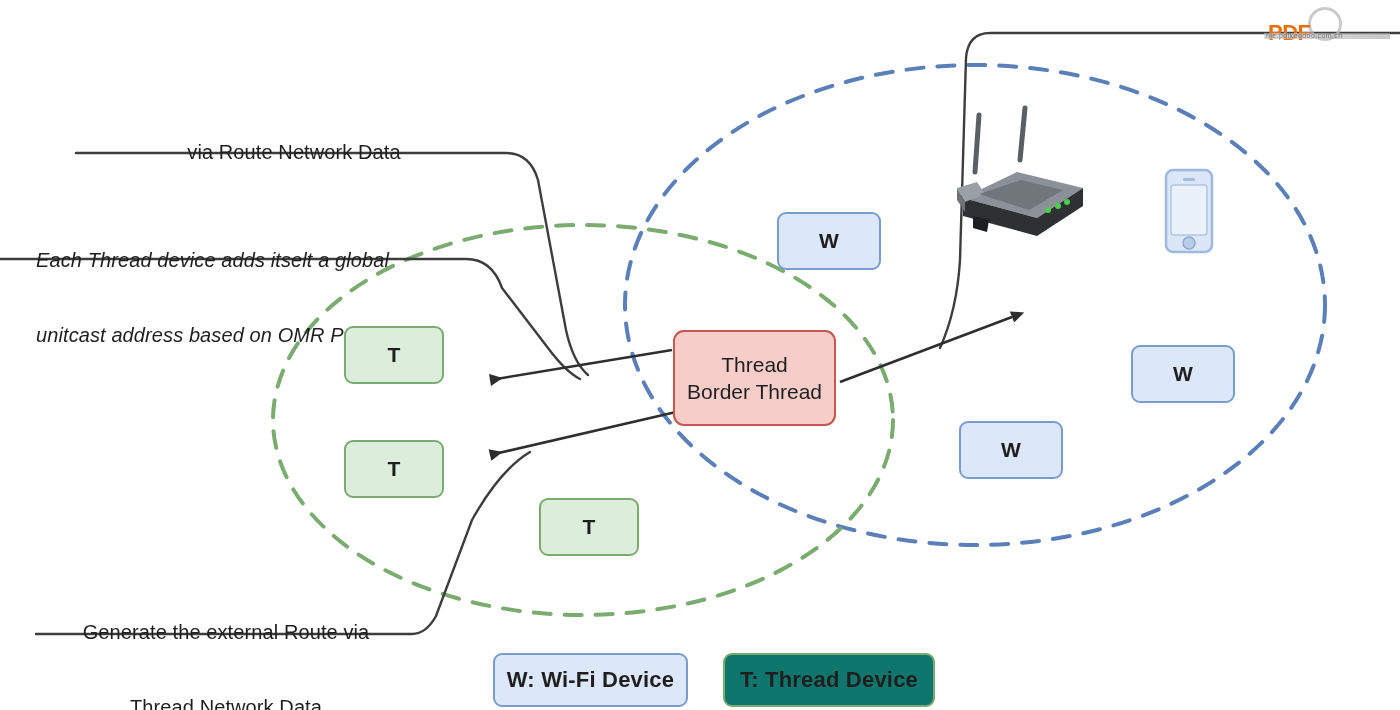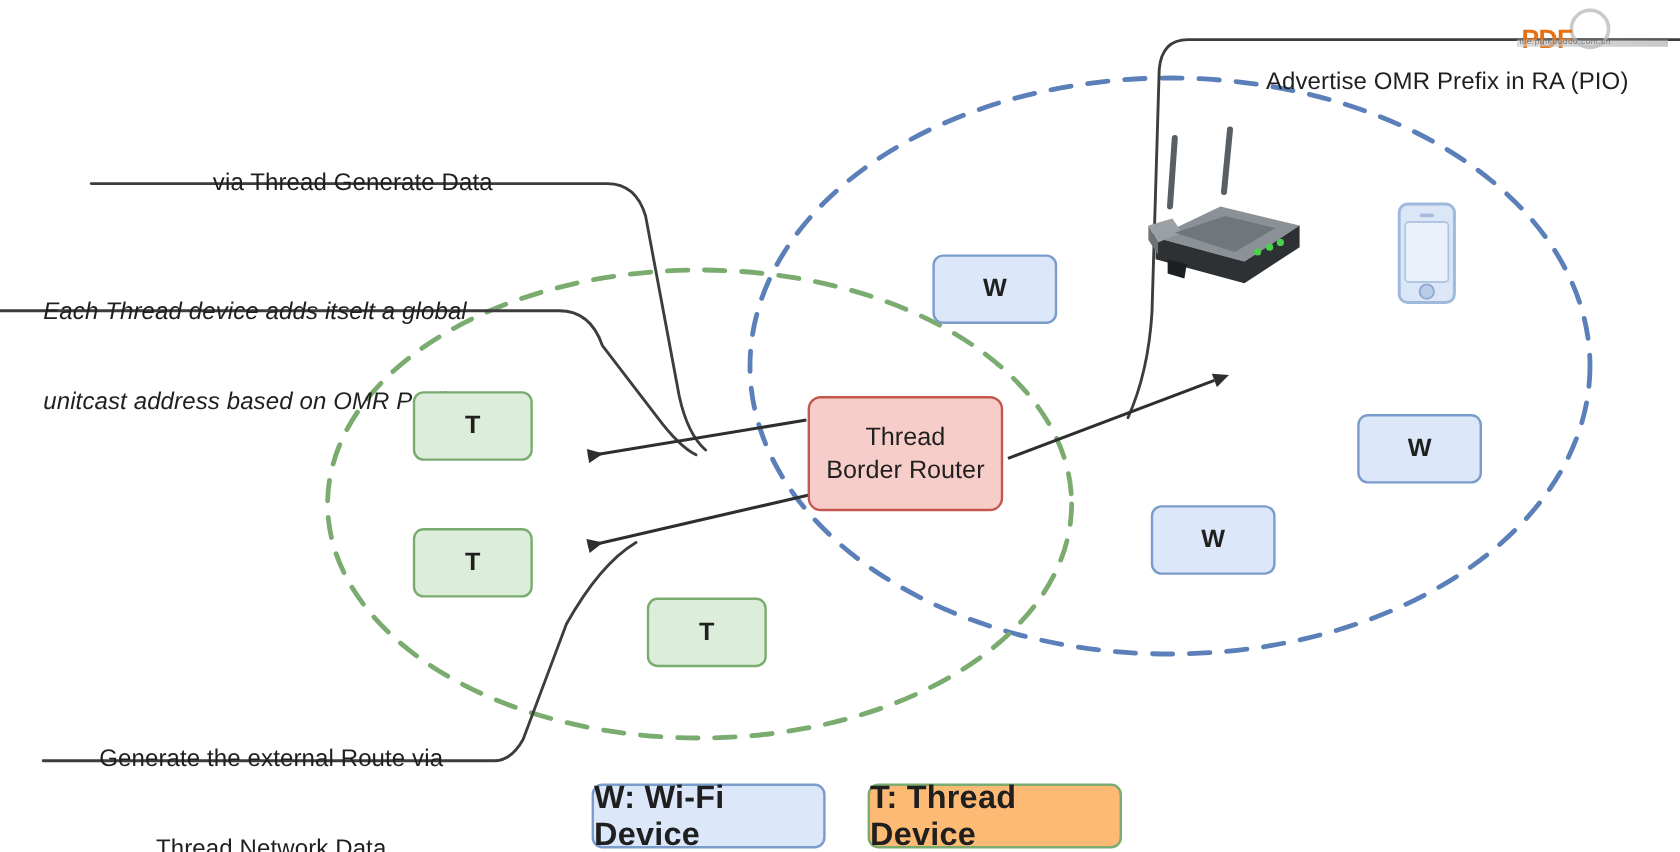--- a/index.html
+++ b/index.html
@@ -72,31 +72,31 @@
   .node.tbr span { display: block; }
 
   
   .legend-item {
     position: absolute;
     box-sizing: border-box;
     display: flex;
     align-items: center;
     justify-content: center;
     border-radius: 9px;
-    font-size: 27px;
+    font-size: 22px;
     font-weight: 700;
     color: #1f1f1f;
     letter-spacing: 0.2px;
   }
   .legend-item.wifi {
     background: #dce8fa;
     border: 2px solid #7a9ccb;
   }
   .legend-item.thread {
-    background: #fdba74;
+    background: #0f766e;
     border: 2px solid #7aab6f;
   }
 
   
   #watermark {
     position: absolute;
     left: 1262px;
     top: 2px;
     width: 132px;
     height: 38px;
@@ -195,26 +195,23 @@
     </g>
 
     <g transform="translate(1166,170)">
       <rect x="0" y="0" width="46" height="82" rx="7" ry="7" fill="#dbe7f7" stroke="#9fb9dd" stroke-width="2.5"></rect>
       <rect x="5" y="15" width="36" height="50" rx="3" ry="3" fill="#eaf1fb" stroke="#b0c6e3" stroke-width="1.5"></rect>
       <rect x="17" y="8" width="12" height="3" rx="1.5" fill="#a6bcdc"></rect>
       <circle cx="23" cy="73" r="6" fill="#b9cce8" stroke="#8fa9cf" stroke-width="1.5"></circle>
     </g>
   </svg>
 
-  <div class="annotation center" style="left:1012px; top:6px; width:388px;">
-    <div>Advertise OMR Prefix in RA (PIO)</div>
-  </div>
 
   <div class="annotation center" style="left:74px; top:90px; width:440px;">
-    <div>via Thread Generate Data</div>
+    <div>via Route Network Data</div>
   </div>
 
   <div class="annotation left" style="left:36px; top:198px; width:470px;font-style:italic;">
     <div>Each Thread device adds itselt a global</div>
     <div>unitcast address based on OMR Prefix</div>
   </div>
 
   <div class="annotation center" style="left:36px; top:570px; width:380px;">
     <div>Generate the external Route via</div>
     <div>Thread Network Data</div>
@@ -227,21 +224,21 @@
   <div class="node thread" style="left:344px; top:440px; width:100px; height:58px;">
     <span>T</span>
   </div>
 
   <div class="node thread" style="left:539px; top:498px; width:100px; height:58px;">
     <span>T</span>
   </div>
 
   <div class="node tbr" style="left:673px; top:330px; width:163px; height:96px;">
     <span>Thread</span>
-    <span>Border Router</span>
+    <span>Border Thread</span>
   </div>
 
   <div class="node wifi" style="left:777px; top:212px; width:104px; height:58px;">
     <span>W</span>
   </div>
 
   <div class="node wifi" style="left:1131px; top:345px; width:104px; height:58px;">
     <span>W</span>
   </div>
 

